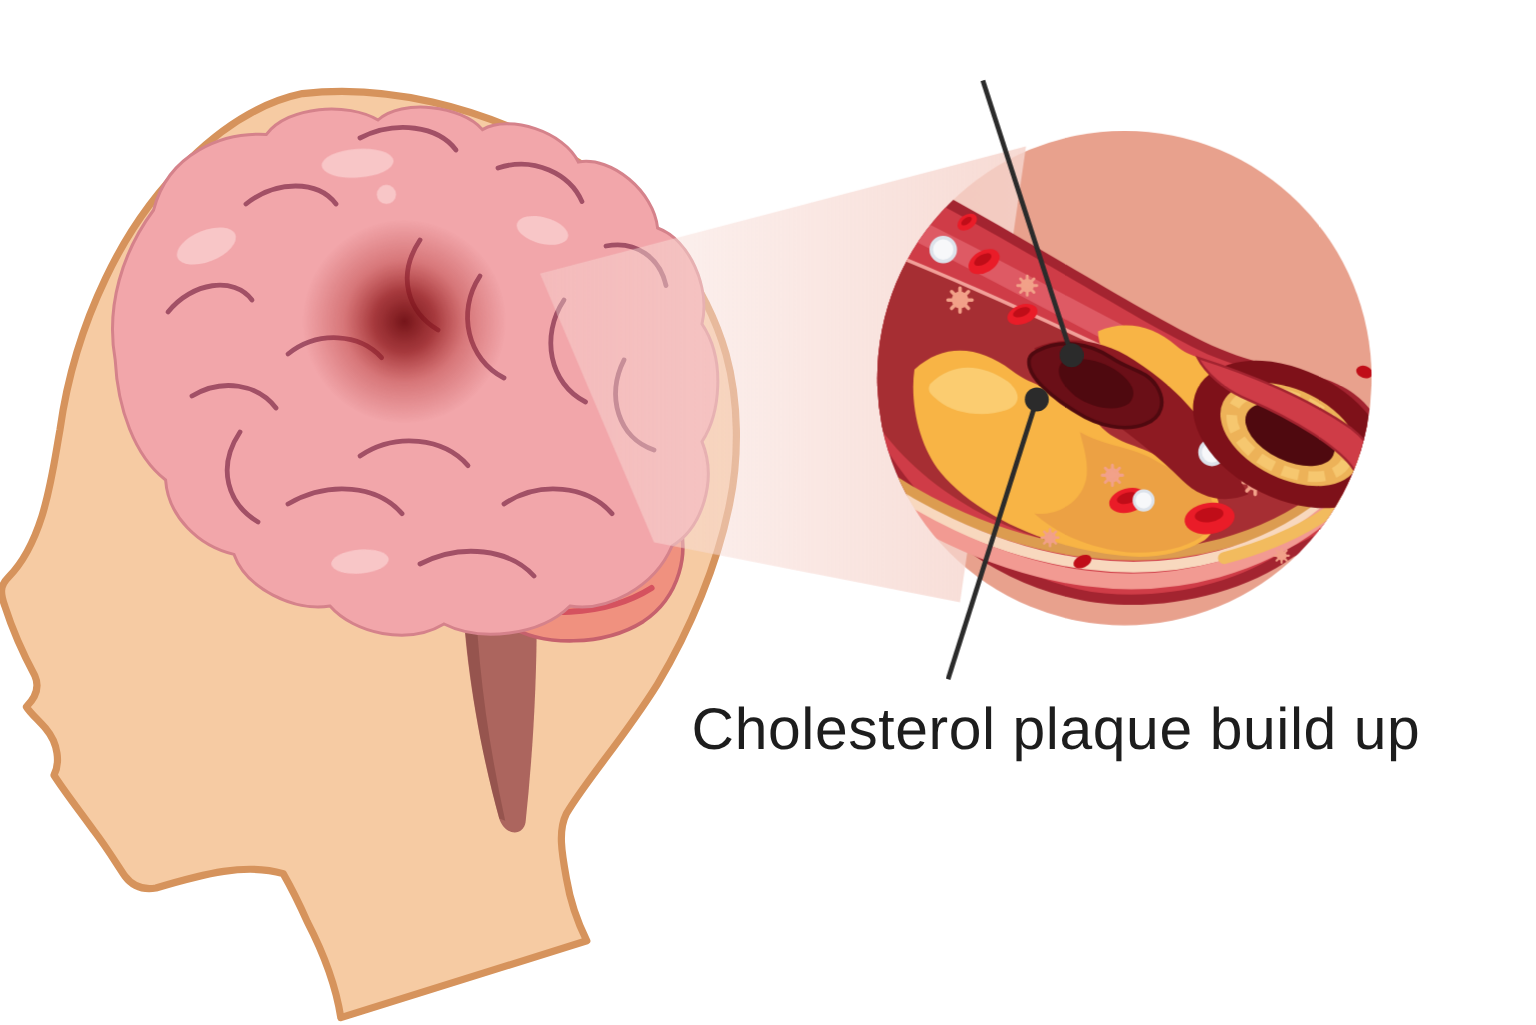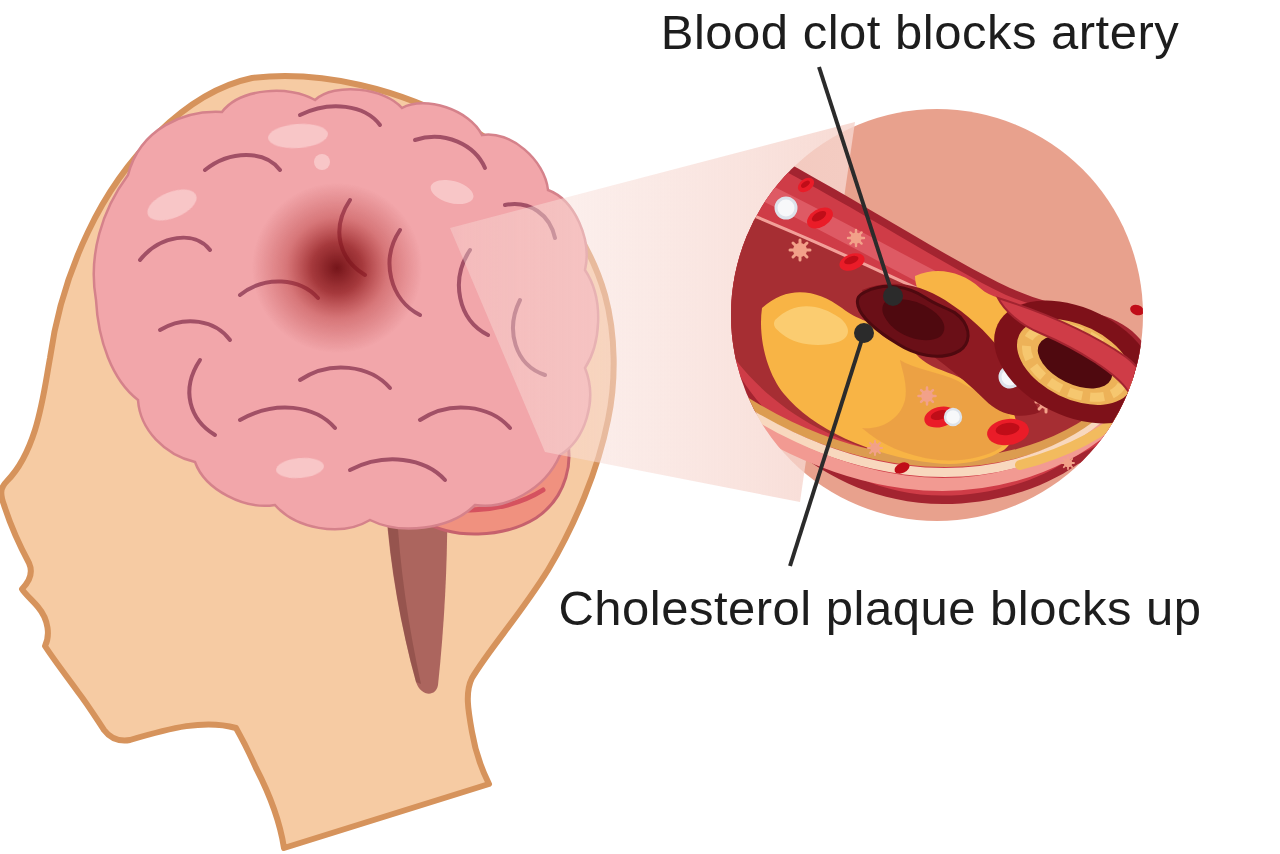--- a/index.html
+++ b/index.html
@@ -263,16 +263,15 @@
   </g>
 
   <g>
     <line x1="819" y1="67" x2="893" y2="296" stroke-width="4" stroke="#2B2B2B"></line>
     <circle cx="893" cy="296" r="10" fill="#2B2B2B"></circle>
     <line x1="864" y1="333" x2="790" y2="566" stroke-width="4" stroke="#2B2B2B"></line>
     <circle cx="864" cy="333" r="10" fill="#2B2B2B"></circle>
   </g>
 </svg>
 
-<div id="label-clot" class="annotation">Blood clot blocks artery</div>
-<div id="label-plaque" class="annotation">Cholesterol plaque blocks up</div>
+<div id="label-plaque" class="annotation">Cholesterol plaque build up</div>
 
 </div>
 
 </body></html>

